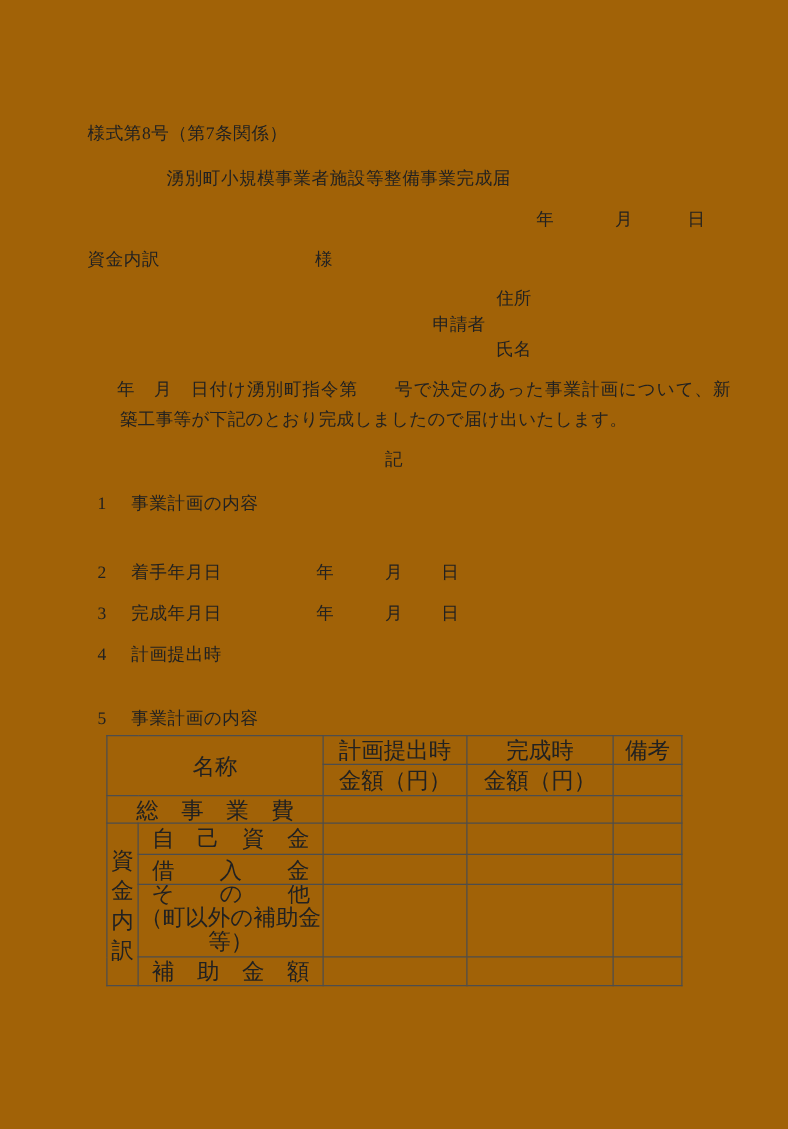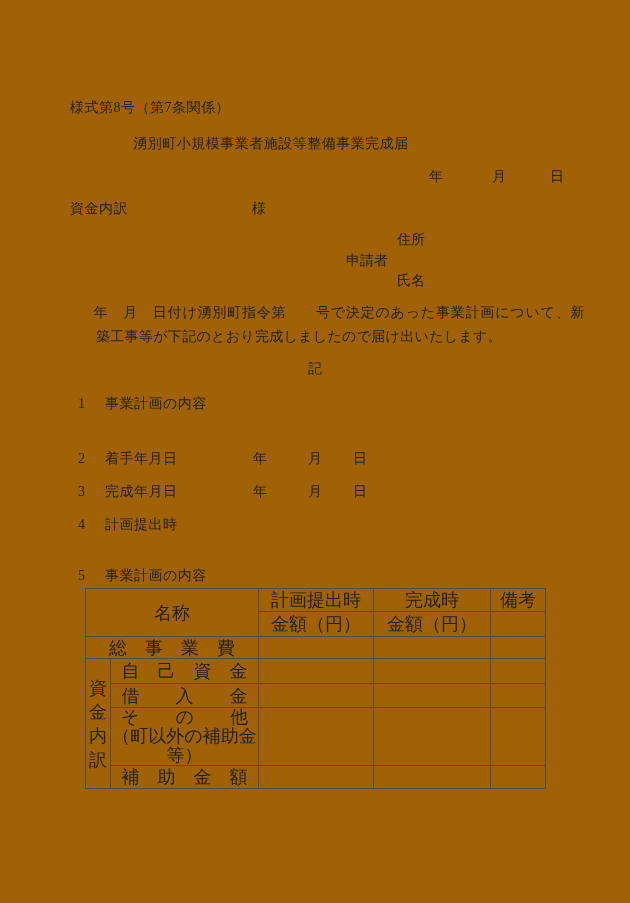--- a/index.html
+++ b/index.html
@@ -65,21 +65,21 @@
   .r3 td{height:24px;}
   .r4 td{height:23px;}
   .r5 td{height:48px;}
   .r6 td{height:22px;}
   td.vcell{
     line-height:24px;
     word-break:break-all;
     padding:0 5px;
     letter-spacing:0;
   }
-  .other-line{line-height:19px;}
+  .other-line{line-height:19px;font-family:Liberation Mono, monospace;}
 </style>
 </head>
 <body>
 
 <div class="page">
 
   <div class="abs form-number">様式第8号（第7条関係）</div>
 
   <div class="abs doc-title">湧別町小規模事業者施設等整備事業完成届</div>
 

